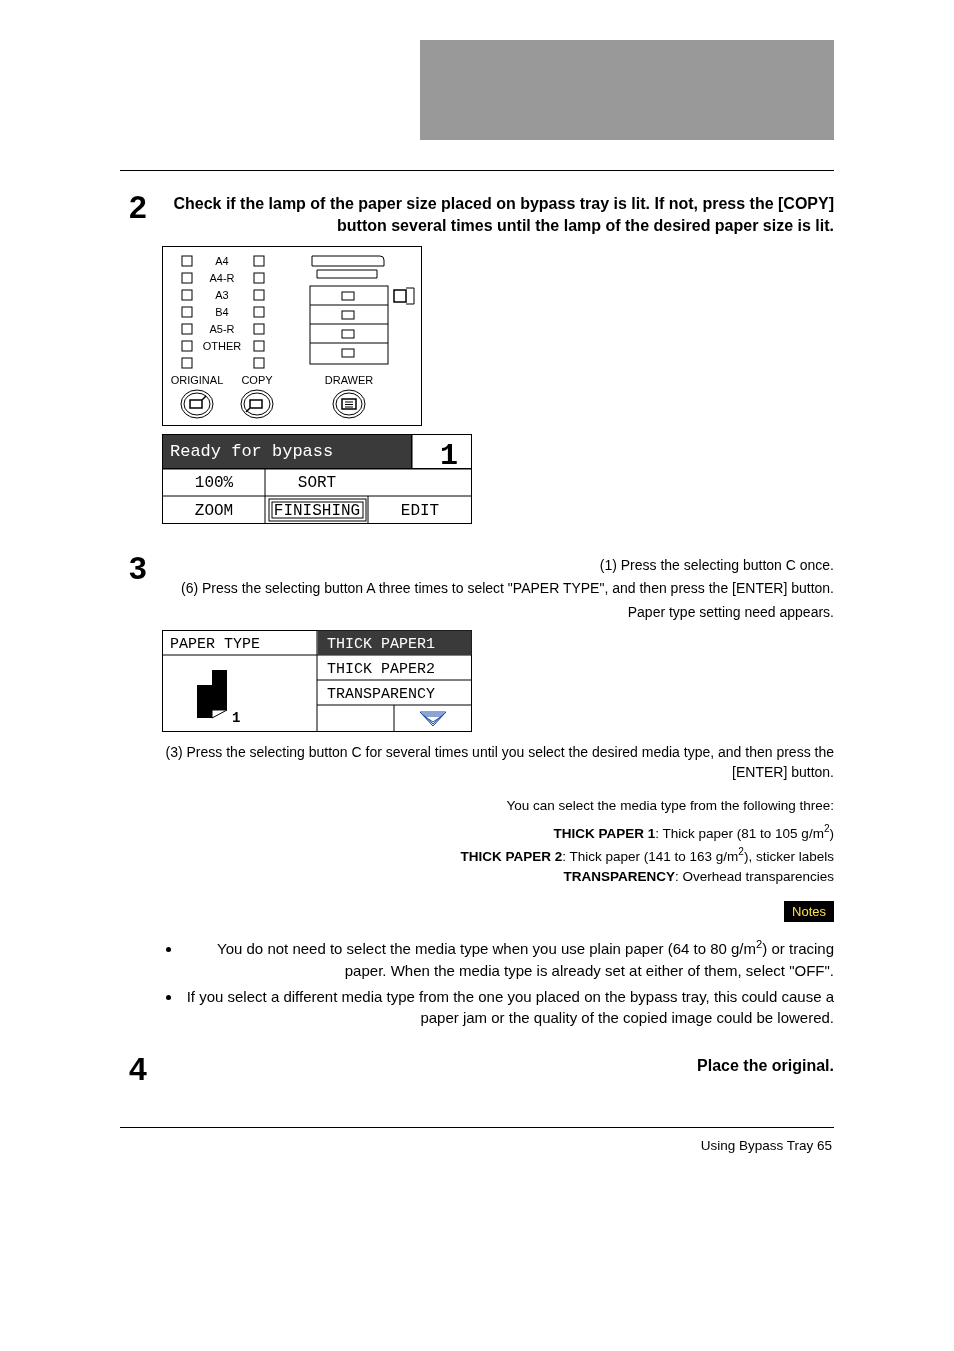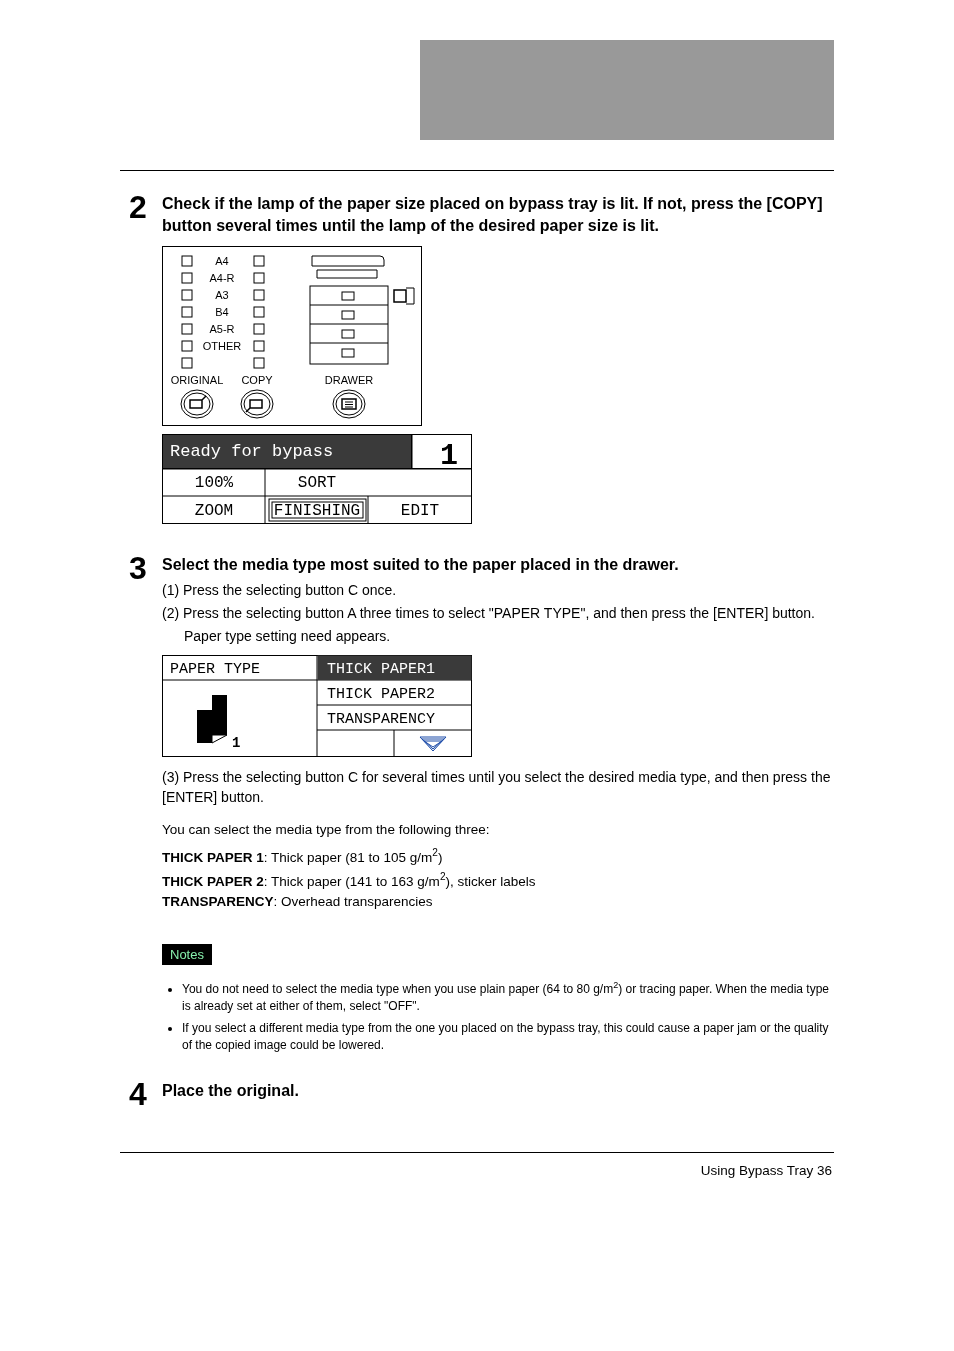--- a/index.html
+++ b/index.html
@@ -33,20 +33,21 @@
     font-weight: bold;
     width: 36px;
     flex: 0 0 36px;
     text-align: center;
     line-height: 1;
     padding-top: 0;
   }
   .step-body {
     flex: 1;
     padding-left: 6px;
+    text-align: right;
   }
   .step-heading {
     font-weight: bold;
     font-size: 16px;
     line-height: 1.35;
     margin: 2px 0 10px 0;
   }
   .body-text {
     font-size: 13.5px;
     line-height: 1.4;
@@ -59,29 +60,29 @@
     font-size: 14px;
     line-height: 1.45;
     margin: 3px 0;
   }
   .substep-indent {
     padding-left: 22px;
   }
   .notes-label {
     display: inline-block;
     background: #000;
-    color: #86efac;
+    color: #fde047;
     font-size: 13px;
     padding: 3px 8px;
-    margin: 30px 0 10px 0;
+    margin: 12px 0 10px 0;
   }
   ul.notes-list {
     margin: 4px 0 0 0;
     padding-left: 20px;
-    font-size: 12px;
+    font-size: 15px;
     line-height: 1.45;
   }
   ul.notes-list li {
     margin-bottom: 4px;
   }
   .sup {
     font-size: 0.75em;
     vertical-align: super;
   }
   .footer-hr {
@@ -204,24 +205,23 @@
           <rect x="110" y="68" width="91" height="16" fill="none" stroke="#000"></rect>
           <text x="155" y="81" font-family="'Courier New',monospace" font-size="16" text-anchor="middle">FINISHING</text>
         </svg>
       </div>
     </div>
   </div>
 
   <div class="step">
     <div class="step-num">3</div>
     <div class="step-body">
-      <p class="step-heading" style="margin-bottom:4px">Select the media type most suited to the paper placed in the drawer.</p>
       <p class="substep">(1) Press the selecting button C once.</p>
       <p class="substep">
-        <span>(2) Press the selecting button A three times to select "PAPER TYPE", and then press the [ENTER] button.</span>
+        <span>(6) Press the selecting button A three times to select "PAPER TYPE", and then press the [ENTER] button.</span>
       </p>
       <p class="substep substep-indent">Paper type setting need appears.</p>
 
       <div class="indent-svg">
         <svg width="310" height="102" viewBox="0 0 310 102">
           <rect x="0.5" y="0.5" width="309" height="101" fill="#fff" stroke="#000"></rect>
           <line x1="155" y1="0" x2="155" y2="102" stroke="#000"></line>
           <line x1="0" y1="25" x2="310" y2="25" stroke="#000"></line>
           <line x1="155" y1="50" x2="310" y2="50" stroke="#000"></line>
           <line x1="155" y1="75" x2="310" y2="75" stroke="#000"></line>
@@ -271,14 +271,14 @@
   </div>
 
   <div class="step">
     <div class="step-num">4</div>
     <div class="step-body">
       <p class="step-heading">Place the original.</p>
     </div>
   </div>
 
   <hr class="footer-hr">
-  <div class="footer">Using Bypass Tray    36</div>
+  <div class="footer">Using Bypass Tray    65</div>
 </div>
 
 </body></html>

